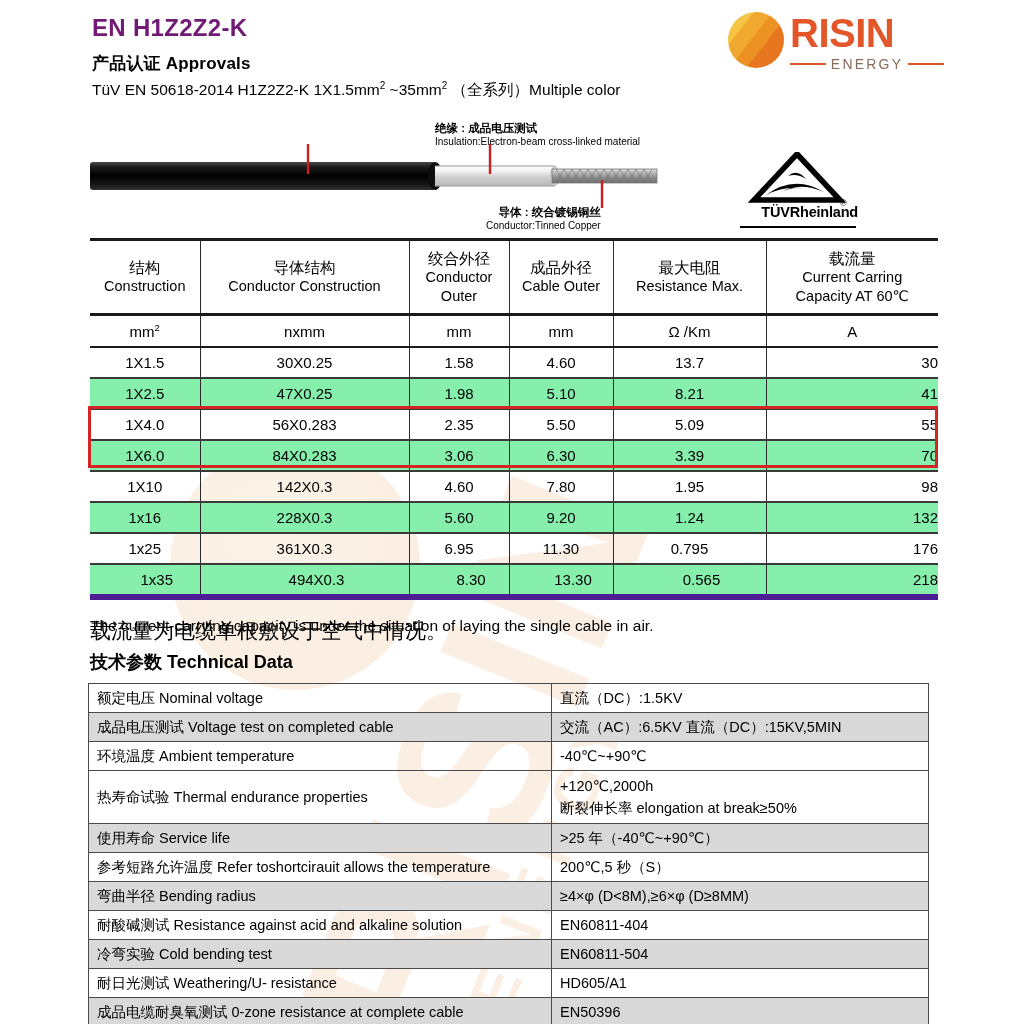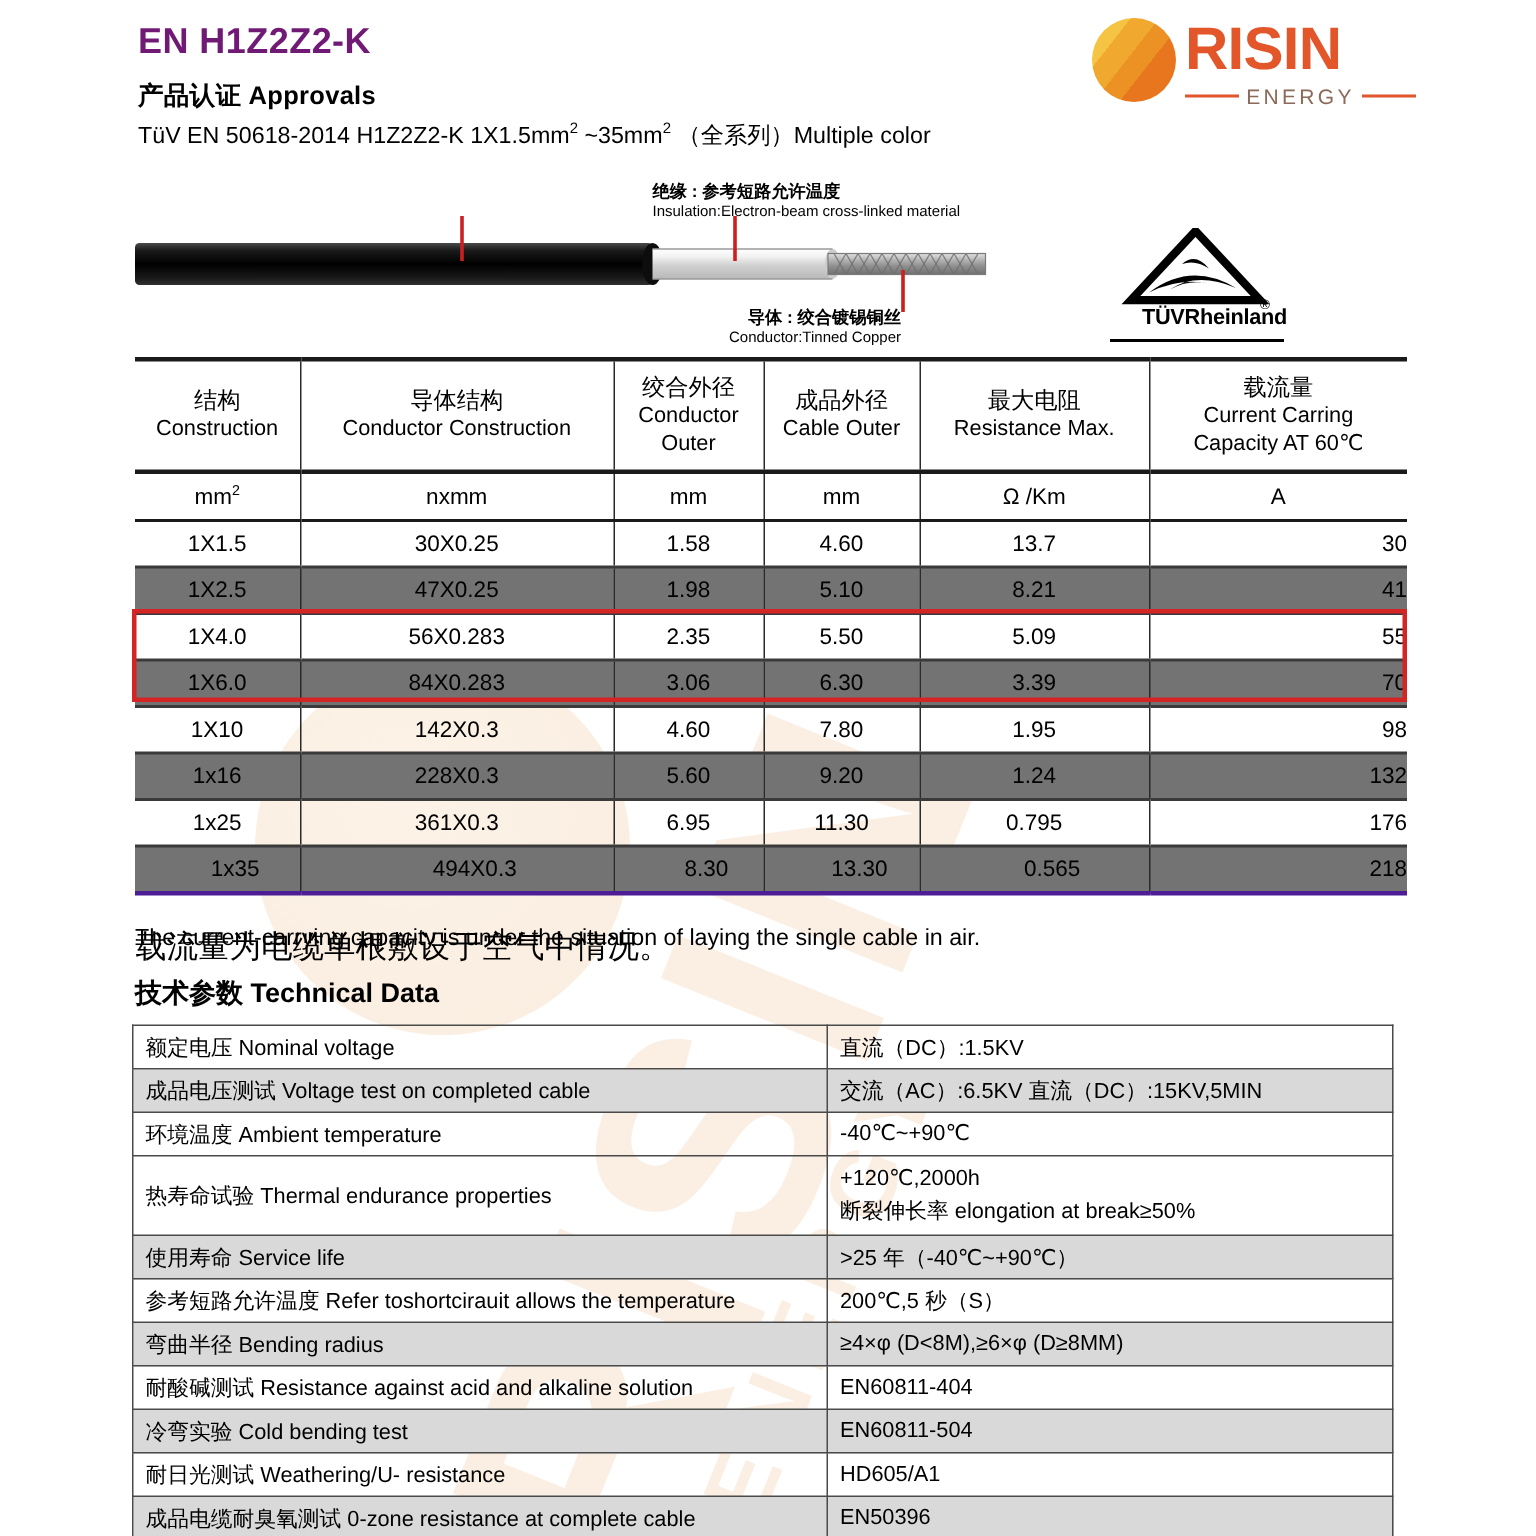--- a/index.html
+++ b/index.html
@@ -211,22 +211,22 @@
     border-bottom: 2.5px solid #1a1a1a;
   }
   #spec-table tr.data-row td {
     height: 29px;
     border-bottom: 2.2px solid #3a3a3a;
   }
   #spec-table tr.data-row td:first-child { border-left: none; }
   #spec-table tr.data-row td:last-child  { border-right: none; text-align: right; }
   #spec-table tr.units-row td:first-child { border-left: none; }
   #spec-table tr.units-row td:last-child  { border-right: none; }
-  #spec-table tr.alt td { background: #737373; }
-  #spec-table tr.last-row td { border-bottom: 3px solid #4c1d95; padding-left: 24px; }
+  #spec-table tr.alt td { background: #86efac; }
+  #spec-table tr.last-row td { border-bottom: 6px solid #4c1d95; padding-left: 24px; }
   .hdr-cn { font-size: 15.5px; }
   .hdr-en { font-size: 14.5px; }
   sup.sq { font-size: 9.5px; vertical-align: super; }
 
   #red-box {
     position: absolute;
     left: 88px; top: 406px;
     width: 850px; height: 62px;
     border: 3.5px solid #d42424;
     box-sizing: border-box;
@@ -359,21 +359,21 @@
         <line x1="554" y1="47" x2="546" y2="61"></line>
           <line x1="562" y1="47" x2="554" y2="61"></line>
       </g>
       <rect x="462" y="47" width="105" height="14" fill="none" stroke="#7a7a7a" stroke-width="0.8"></rect>
 
       <line x1="218" y1="22" x2="218" y2="52" stroke="#cc2020" stroke-width="2.4"></line>
       <line x1="400" y1="22" x2="400" y2="52" stroke="#cc2020" stroke-width="2.4"></line>
       <line x1="512" y1="58" x2="512" y2="86" stroke="#cc2020" stroke-width="2.4"></line>
     </svg>
     <div class="cable-label" style="left:345px; top:0px;">
-      <span class="cn">绝缘 : 参考短路允许温度</span>
+      <span class="cn">绝缘 : 成品电压测试</span>
       <span class="en">Insulation:Electron-beam cross-linked material</span>
     </div>
     <div class="cable-label" style="left:396px; top:84px;text-align:right;">
       <span class="cn">导体 : 绞合镀锡铜丝</span>
       <span class="en">Conductor:Tinned Copper</span>
     </div>
   </div>
 
   <div id="tuv">
     <svg width="122" height="52" viewBox="0 0 122 52">

